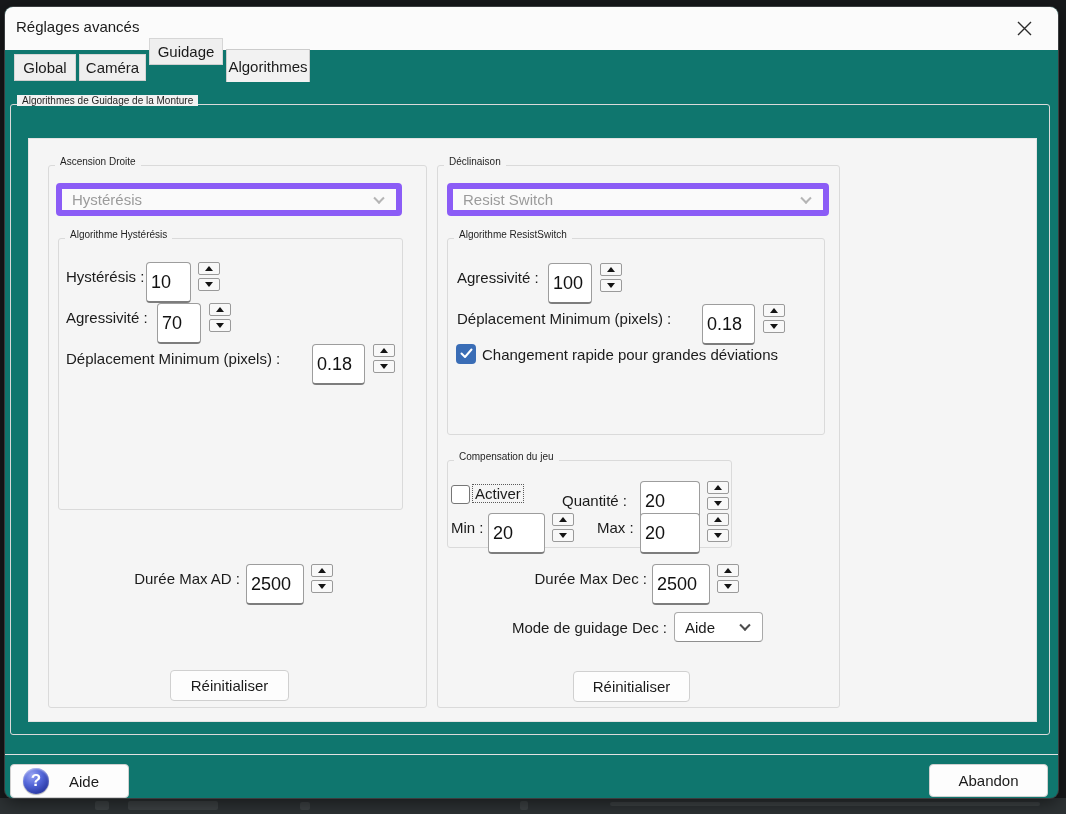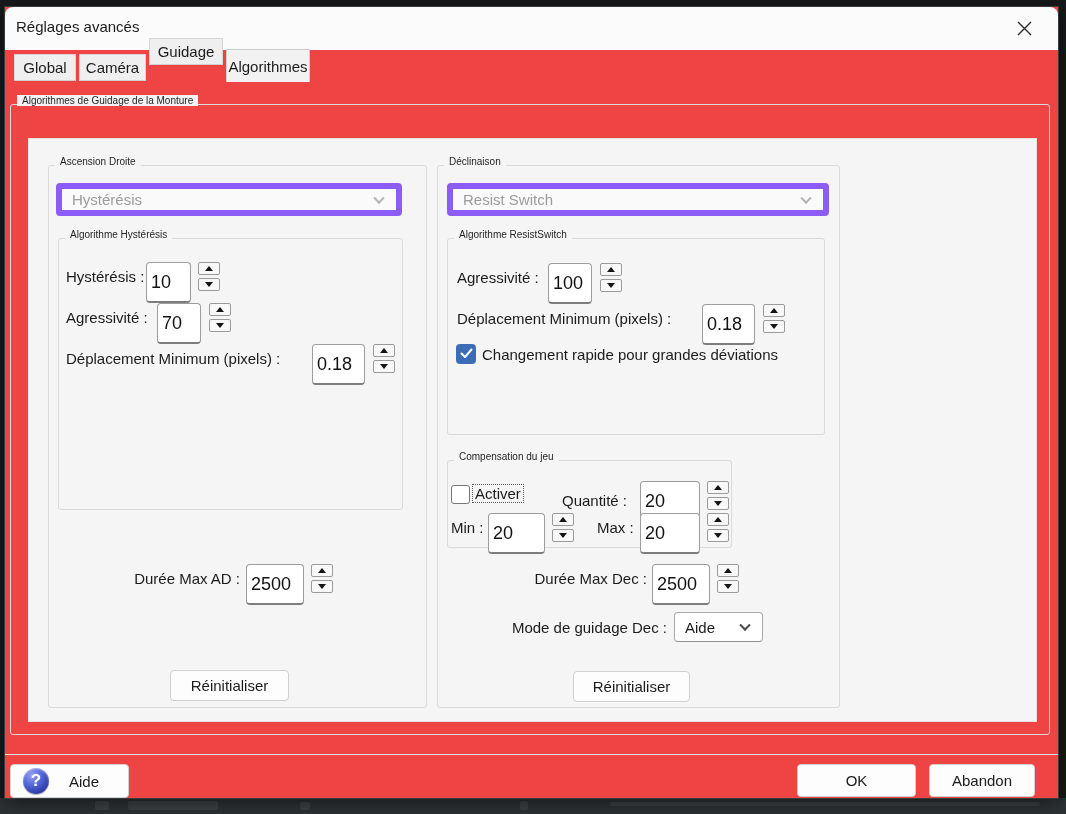--- a/index.html
+++ b/index.html
@@ -4,21 +4,21 @@
 <style>
   * { margin:0; padding:0; box-sizing:border-box; }
   html,body { width:1066px; height:814px; }
   body { font-family:"Liberation Sans", sans-serif; background:#17191b; }
   #screen { position:relative; width:1066px; height:814px; overflow:hidden; background:#17191b; }
 
   .bottom-strip { position:absolute; left:0; top:798px; width:1066px; height:16px; background:#2d3234; }
   .smudge { position:absolute; background:rgba(205,215,220,0.10); border-radius:2px; }
 
   .dialog { position:absolute; left:5px; top:7px; width:1053px; height:791px;
-            background:#ef4444; border-radius:0;
+            background:#0f766e; border-radius:8px;
             box-shadow:0 0 0 1px #3a3d3f, 0 4px 18px rgba(0,0,0,0.55); }
 
   .titlebar { position:absolute; left:0; top:0; width:100%; height:43px;
               background:#fbfbfb; border-radius:8px 8px 0 0; }
   .title-text { position:absolute; left:11px; top:11px; font-size:15px; color:#1b1b1b; }
   .close-btn { position:absolute; right:14px; top:8px; width:40px; height:30px;
                display:flex; align-items:center; justify-content:center; cursor:pointer; }
 
   .tab { position:absolute; display:flex; align-items:center; justify-content:center;
          font-size:15px; color:#1b1b1b; background:#efefef;
@@ -271,17 +271,16 @@
 
     <div class="btn" style="left:568px; top:664px; width:117px; height:31px;">Réinitialiser</div>
 
     <div class="footer-sep"></div>
 
     <div class="btn" style="left:5px; top:757px; width:119px; height:34px; justify-content:flex-start; padding-left:12px; gap:20px;">
       <span class="help-icon">?</span>
       <span>Aide</span>
     </div>
 
-    <div class="btn" style="left:792px; top:757px; width:119px; height:33px;">OK</div>
-    <div class="btn" style="left:924px; top:757px; width:106px; height:33px;">Abandon</div>
+    <div class="btn" style="left:924px; top:757px; width:119px; height:33px;">Abandon</div>
 
   </div>
 </div>
 
 </body></html>

